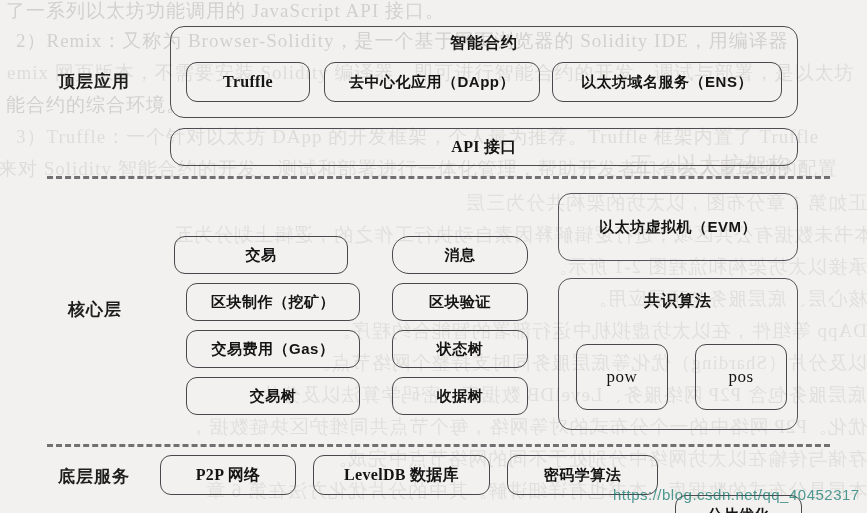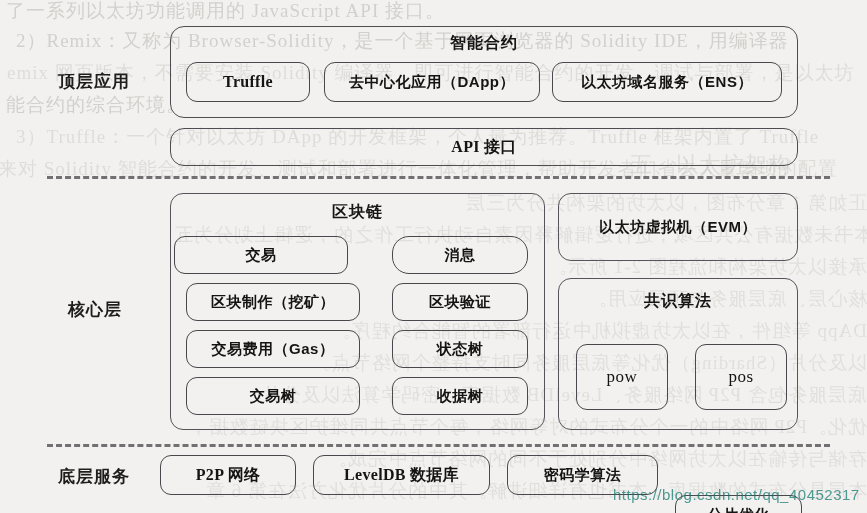--- a/index.html
+++ b/index.html
@@ -172,23 +172,20 @@
     <div class="box leaf" style="left:552px; top:62px; width:230px; height:40px;">
       <span class="leaf-text">以太坊域名服务（ENS）</span>
     </div>
 
     <div class="box outer" style="left:170px; top:128px; width:628px; height:38px;">
       <span class="leaf-text latin">API 接口</span>
     </div>
 
     <div class="divider" style="left:47px; top:176px; width:783px;"></div>
 
-    <div class="box group" style="left:170px; top:193px; width:375px; height:237px;">
-      <div class="box-title" style="top:8px;">区块链</div>
-    </div>
 
     <div class="box leaf" style="left:174px; top:236px; width:174px; height:38px;">
       <span class="leaf-text">交易</span>
     </div>
     <div class="box leaf" style="left:186px; top:283px; width:174px; height:38px;">
       <span class="leaf-text">区块制作（挖矿）</span>
     </div>
     <div class="box leaf" style="left:186px; top:330px; width:174px; height:38px;">
       <span class="leaf-text">交易费用（Gas）</span>
     </div>

